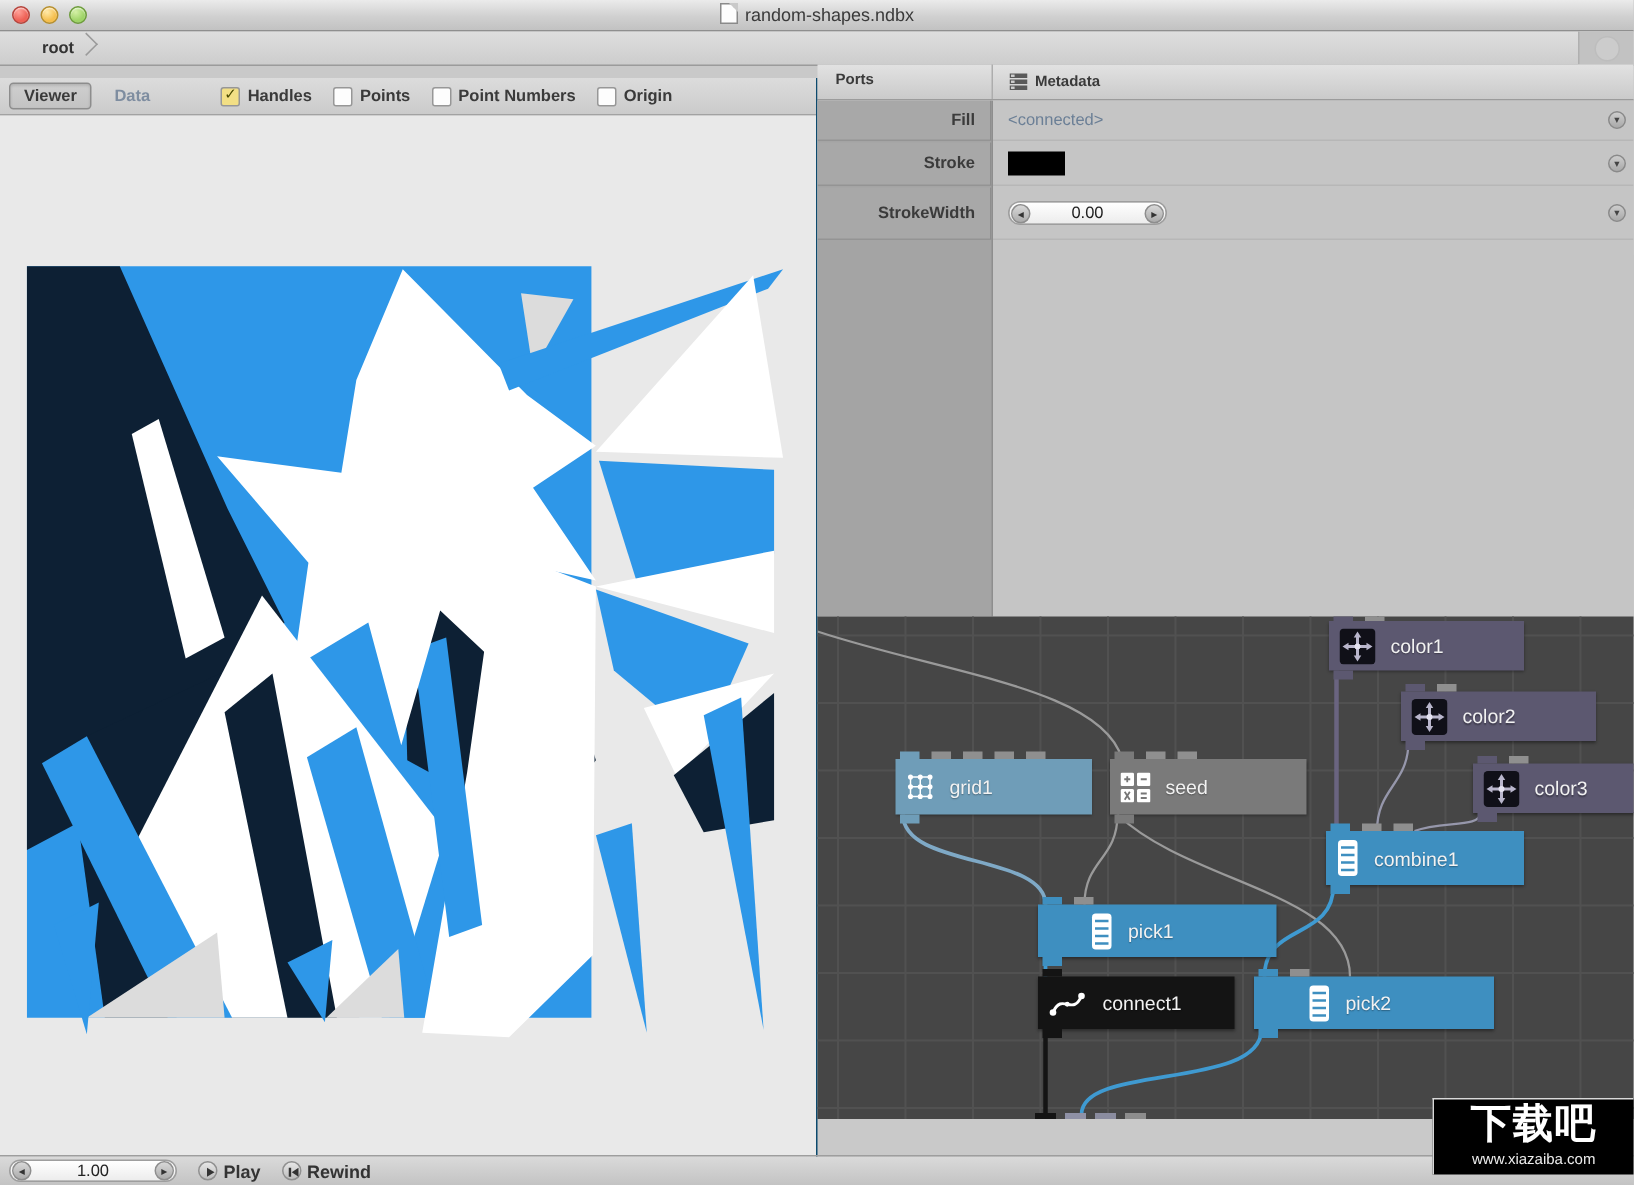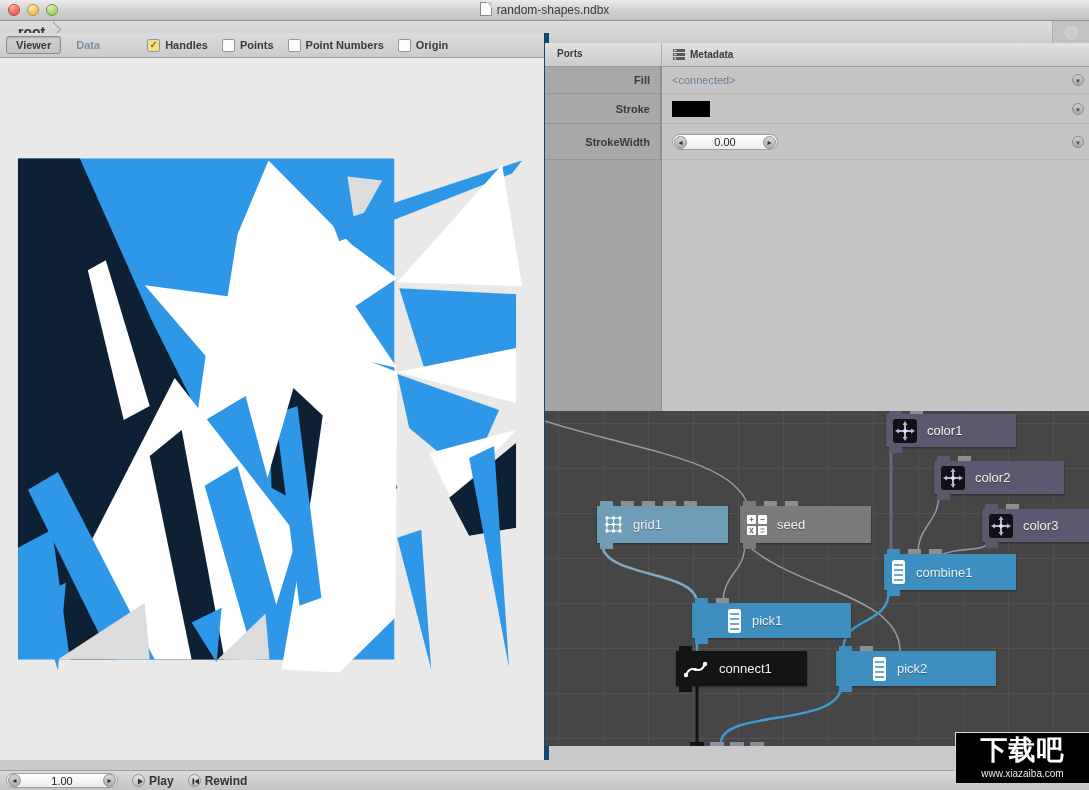--- a/index.html
+++ b/index.html
@@ -17,37 +17,37 @@
   .light.yellow{background:radial-gradient(circle at 35% 30%,#ffe9a8,#f5bf4f 60%);border:1px solid #b68f2e;box-sizing:border-box;}
   .light.green{background:radial-gradient(circle at 35% 30%,#d4f0a6,#9fd468 60%);border:1px solid #6d9c3c;box-sizing:border-box;}
   .title{position:absolute;left:0;right:0;top:2px;text-align:center;font-size:12px;color:#3a3a3a;}
   .doc-icon{display:inline-block;width:10px;height:12px;background:#fdfdfd;border:1px solid #8a8a8a;
     vertical-align:-2px;margin-right:5px;position:relative;}
   .doc-icon:before{content:"";position:absolute;right:-1px;top:-1px;border:3px solid transparent;
     border-top-color:#c9c9c9;border-right-color:#c9c9c9;}
   
   .breadcrumb{position:absolute;left:0;top:21px;width:1089px;height:22px;
     background:linear-gradient(#dedede,#cdcdcd);border-bottom:1px solid #9b9b9b;}
-  .crumb{position:absolute;left:8px;top:0;height:22px;line-height:22px;padding:0 18px 0 10px;
-    font-size:14px;font-weight:bold;color:#333;}
+  .crumb{position:absolute;left:18px;top:0;height:22px;line-height:22px;padding:0 18px 0 10px;
+    font-size:11px;font-weight:bold;color:#333;}
   .crumb:after{content:"";position:absolute;right:4px;top:3px;width:10px;height:10px;
     border-top:1px solid #9a9a9a;border-right:1px solid #9a9a9a;transform:rotate(45deg);}
   .bc-right{position:absolute;right:0;top:0;width:36px;height:22px;background:#c2c2c2;
     border-left:1px solid #b0b0b0;}
   .bc-right .dot{position:absolute;left:10px;top:3px;width:15px;height:15px;border-radius:50%;
     background:#cccccc;border:1px solid #bdbdbd;}
   
   .hdr{height:24px;background:linear-gradient(#e2e2e2,#cacaca);
     border-bottom:1px solid #9b9b9b;box-sizing:border-box;position:relative;
     font-size:10px;font-weight:bold;color:#3a3a3a;}
   .hdr .left-cap{position:absolute;left:12px;top:5px;}
   .hdr .sep{position:absolute;left:116px;top:0;bottom:0;width:1px;background:#adadad;}
   .hdr .right-cap{position:absolute;left:128px;top:5px;display:flex;align-items:center;gap:5px;}
   
-  .left-panel{position:absolute;left:0;top:33px;width:544px;height:727px;border-right:5px solid #0c4a6e;}
+  .left-panel{position:absolute;left:0;top:52px;width:544px;height:727px;border-right:1px solid #0c4a6e;}
   .tabbar{height:25px;background:linear-gradient(#dcdcdc,#cbcbcb);border-bottom:1px solid #a2a2a2;
     box-sizing:border-box;display:flex;align-items:center;font-size:11px;font-weight:bold;color:#3a3a3a;}
   .tab{padding:2px 9px;margin-left:6px;border-radius:3px;}
   .tab.active{border:1px solid #8d8d8d;background:linear-gradient(#cfcfcf,#c3c3c3);box-shadow:inset 0 1px 2px rgba(0,0,0,.15);}
   .tab.inactive{color:#7e8da0;}
   .toggles{display:flex;align-items:center;gap:14px;margin-left:38px;}
   .toggle{display:flex;align-items:center;gap:5px;}
   .cb{width:11px;height:11px;border:1px solid #979797;background:#fdfdfd;border-radius:2px;
     font-size:10px;line-height:10px;text-align:center;color:#4a4a00;}
   .cb.checked{background:#f2df85;}
@@ -357,21 +357,21 @@
           <div class="ntab" style="left: 24px; background: rgb(143, 143, 143);"></div>
           <div class="nout" style="background: rgb(62, 143, 192);"></div>
           <span class="icon">
             <svg width="15" height="26" viewBox="0 0 15 26">
               <rect x="1" y="1" width="13" height="24" rx="2.5" fill="#fff"></rect>
               <path d="M3,6 H12 M3,11 H12 M3,16 H12 M3,21 H12" stroke="#3e8fc0" stroke-width="1.6"></path>
             </svg>
           </span>
           <span class="nlabel">pick1</span>
         </div>
-        <div class="node" style="left: 131px; top: 240px; width: 131px; height: 35px; background: rgb(20, 20, 20);">
+        <div class="node" style="left: 147px; top: 240px; width: 131px; height: 35px; background: rgb(20, 20, 20);">
           <div class="ntab" style="left: 3px; background: rgb(20, 20, 20);"></div>
           <div class="nout" style="background: rgb(20, 20, 20);"></div>
           <span class="icon">
             <svg width="26" height="22" viewBox="0 0 26 22">
               <path d="M3,17 C9,3 16,20 22,6" stroke="#fff" stroke-width="2" fill="none"></path>
               <circle cx="3" cy="17" r="2.2" fill="#fff"></circle>
               <circle cx="22" cy="6" r="2.2" fill="#fff"></circle>
               <circle cx="12.5" cy="11.5" r="1.6" fill="#fff"></circle>
             </svg>
           </span>

